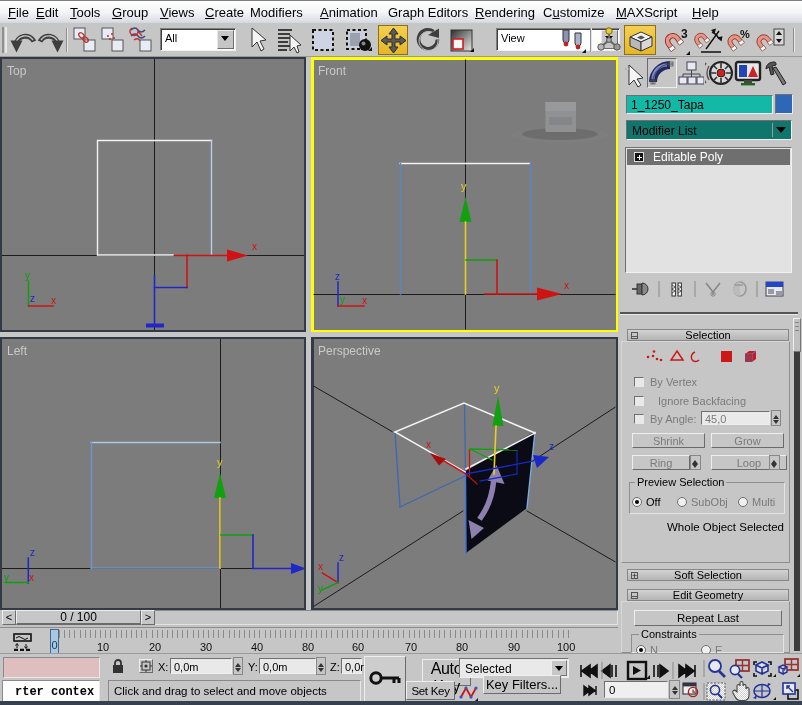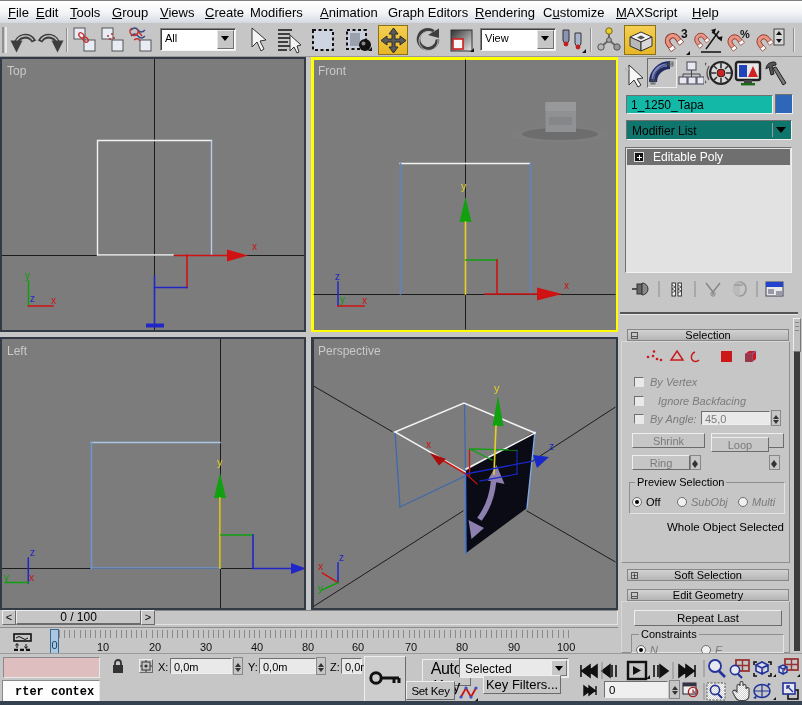--- a/index.html
+++ b/index.html
@@ -34,21 +34,21 @@
      box-sizing:border-box;font-size:11px;color:#000;text-align:center;}
   .rollhead{position:absolute;left:9px;width:162px;height:12px;background:linear-gradient(#d2d2d2,#b5b5b5);
      border:1px solid #878787;box-sizing:border-box;font-size:11px;color:#000;text-align:center;line-height:11px;}
   .pm{position:absolute;left:3px;top:2px;width:7px;height:7px;background:#c6c6c6;border:1px solid #555;
      font-size:9px;line-height:6px;text-align:center;color:#111;box-sizing:border-box;}
   
   .cb{position:absolute;width:10px;height:10px;background:#e9e9e9;border:1px solid;border-color:#6f6f6f #e8e8e8 #e8e8e8 #6f6f6f;box-sizing:border-box;}
   .radio{position:absolute;width:10px;height:10px;border-radius:50%;background:#f0f0f0;border:1px solid #6f6f6f;box-sizing:border-box;}
   .spin{position:absolute;width:10px;background:#c6c6c6;border:1px solid #888;box-sizing:border-box;}
   .lbl{position:absolute;font-size:11px;color:#000;white-space:pre;}
-  .lbl.gray,span.gray{color:#7b7b7b !important;font-style:italic;}
+  .lbl.gray,span.gray{color:#7b7b7b !important;}
   
   #tslider{left:0;top:610px;width:618px;height:17px;background:#c2c2c2;}
   #trackbar{left:0;top:627px;width:618px;height:26px;background:#c6c6c6;border-top:1px solid #8d8d8d;box-sizing:border-box;}
   #statusbar{left:0;top:653px;width:802px;height:52px;background:#c6c6c6;border-top:1px solid #9b9b9b;box-sizing:border-box;}
   #bottomedge{left:0;top:701px;width:802px;height:4px;background:#36414f;}
 </style>
 </head>
 <body>
 
 <div id="menubar" class="abs">
@@ -146,21 +146,21 @@
         <linearGradient id="scg" x1="0" y1="0" x2="1" y2="1">
       <stop offset="0" stop-color="#2e2e2e"></stop>
           <stop offset="1" stop-color="#e8e8e8"></stop>
         </linearGradient>
       </defs>
     <rect x="3" y="3" width="21" height="21" fill="url(#scg)" stroke="#333"></rect>
     <rect x="5" y="12" width="10" height="10" fill="#f8f8f8" stroke="#d02020" stroke-width="1.6"></rect>
     <path d="M22,25 l4,0 0,-4 z" fill="#111"></path>
   </svg>
 
-  <div class="combo" style="left:480px;top:5px;width:74px;height:21px;">
+  <div class="combo" style="left:496px;top:5px;width:74px;height:21px;padding-left:48px;">
     <span style="position:absolute;left:4px;top:3px">View</span>
       <div class="cbtn"></div>
   </div>
 
   <svg class="abs" style="left:558px;top:4px" width="28" height="27">
     <path d="M5,3 h6 v10 a3,3 0 0 1 -6,0 Z" fill="#8a93b4" stroke="#333"></path>
     <path d="M17,6 h6 v10 a3,3 0 0 1 -6,0 Z" fill="#aab3cc" stroke="#333"></path>
     <circle cx="8" cy="17" r="2.4" fill="#c02020"></circle>
     <circle cx="20" cy="20" r="2.4" fill="#c02020"></circle>
     <path d="M24,26 l4,0 0,-4 z" fill="#111"></path>
@@ -504,21 +504,21 @@
     <div class="abs" style="left:1px;top:1px;border:3px solid transparent;border-bottom:4px solid #333"></div>
     <div class="abs" style="left:1px;top:9px;border:3px solid transparent;border-top:4px solid #333"></div>
   </div>
   <div class="btn" style="left:14px;top:376px;width:73px;height:15px;line-height:14px;color:#7b7b7b">Shrink</div>
   <div class="btn" style="left:93px;top:376px;width:73px;height:15px;line-height:14px;color:#7b7b7b">Grow</div>
   <div class="btn" style="left:14px;top:398px;width:58px;height:15px;line-height:14px;color:#7b7b7b">Ring</div>
   <div class="spin" style="left:72px;top:398px;height:15px;width:11px">
     <div class="abs" style="left:1px;top:1px;border:3px solid transparent;border-bottom:4px solid #333"></div>
     <div class="abs" style="left:1px;top:8px;border:3px solid transparent;border-top:4px solid #333"></div>
   </div>
-  <div class="btn" style="left:93px;top:380px;width:58px;height:15px;line-height:14px;color:#7b7b7b">Loop</div>
+  <div class="btn" style="left:93px;top:398px;width:76px;height:15px;line-height:14px;color:#7b7b7b">Loop</div>
   <div class="spin" style="left:151px;top:398px;height:15px;width:11px">
     <div class="abs" style="left:1px;top:1px;border:3px solid transparent;border-bottom:4px solid #333"></div>
     <div class="abs" style="left:1px;top:8px;border:3px solid transparent;border-top:4px solid #333"></div>
   </div>
 
   <div class="abs" style="left:11px;top:425px;width:156px;height:32px;border:1px solid;border-color:#8f8f8f #e4e4e4 #e4e4e4 #8f8f8f;box-sizing:border-box"></div>
   <span class="lbl" style="left:17px;top:419px;background:#c6c6c6;padding:0 2px">Preview Selection</span>
   <div class="radio" style="left:14px;top:440px">
       <div class="abs" style="left:2px;top:2px;width:4px;height:4px;border-radius:50%;background:#000"></div>
     </div>
@@ -615,20 +615,23 @@
   <div class="inset" style="left:341px;top:4px;width:21px;height:16px;background:#e9e9e9">
     <span style="position:absolute;left:3px;top:2px;font-size:11px">0,0r</span>
   </div>
 
   <div class="btn" style="left:364px;top:2px;width:42px;height:46px;background:#cdcdcd"></div>
   <svg class="abs" style="left:368px;top:13px" width="36" height="22">
     <circle cx="8" cy="11" r="5.2" fill="none" stroke="#111" stroke-width="3"></circle>
     <path d="M13,11 h18 M26,11 v5 M31,11 v5" stroke="#111" stroke-width="3"></path>
   </svg>
 
+  <div class="abs" style="left:108px;top:26px;width:253px;height:22px;border:1px solid;border-color:#8a8a8a #e8e8e8 #e8e8e8 #8a8a8a;box-sizing:border-box">
+    <span style="position:absolute;left:5px;top:4px;font-size:11.5px;color:#000;white-space:pre">Click and drag to select and move objects</span>
+  </div>
 
   <div class="btn" style="left:422px;top:5px;width:49px;height:27px;line-height:18px;font-size:16px;letter-spacing:-0.3px">Auto Key</div>
   <div class="btn" style="left:406px;top:27px;width:49px;height:19px;line-height:18px;font-size:11.5px;letter-spacing:-0.3px">Set Key</div>
 
   <div class="inset" style="left:459px;top:4px;width:110px;height:20px;background:#e9e9e9">
     <span style="position:absolute;left:5px;top:3px;font-size:12px">Selected</span>
     <div class="abs" style="right:1px;top:1px;width:16px;height:16px;background:#c6c6c6;border:1px solid;border-color:#eee #777 #777 #eee;box-sizing:border-box">
       <div class="abs" style="left:3px;top:5px;border:4px solid transparent;border-top:5px solid #000"></div>
     </div>
   </div>

